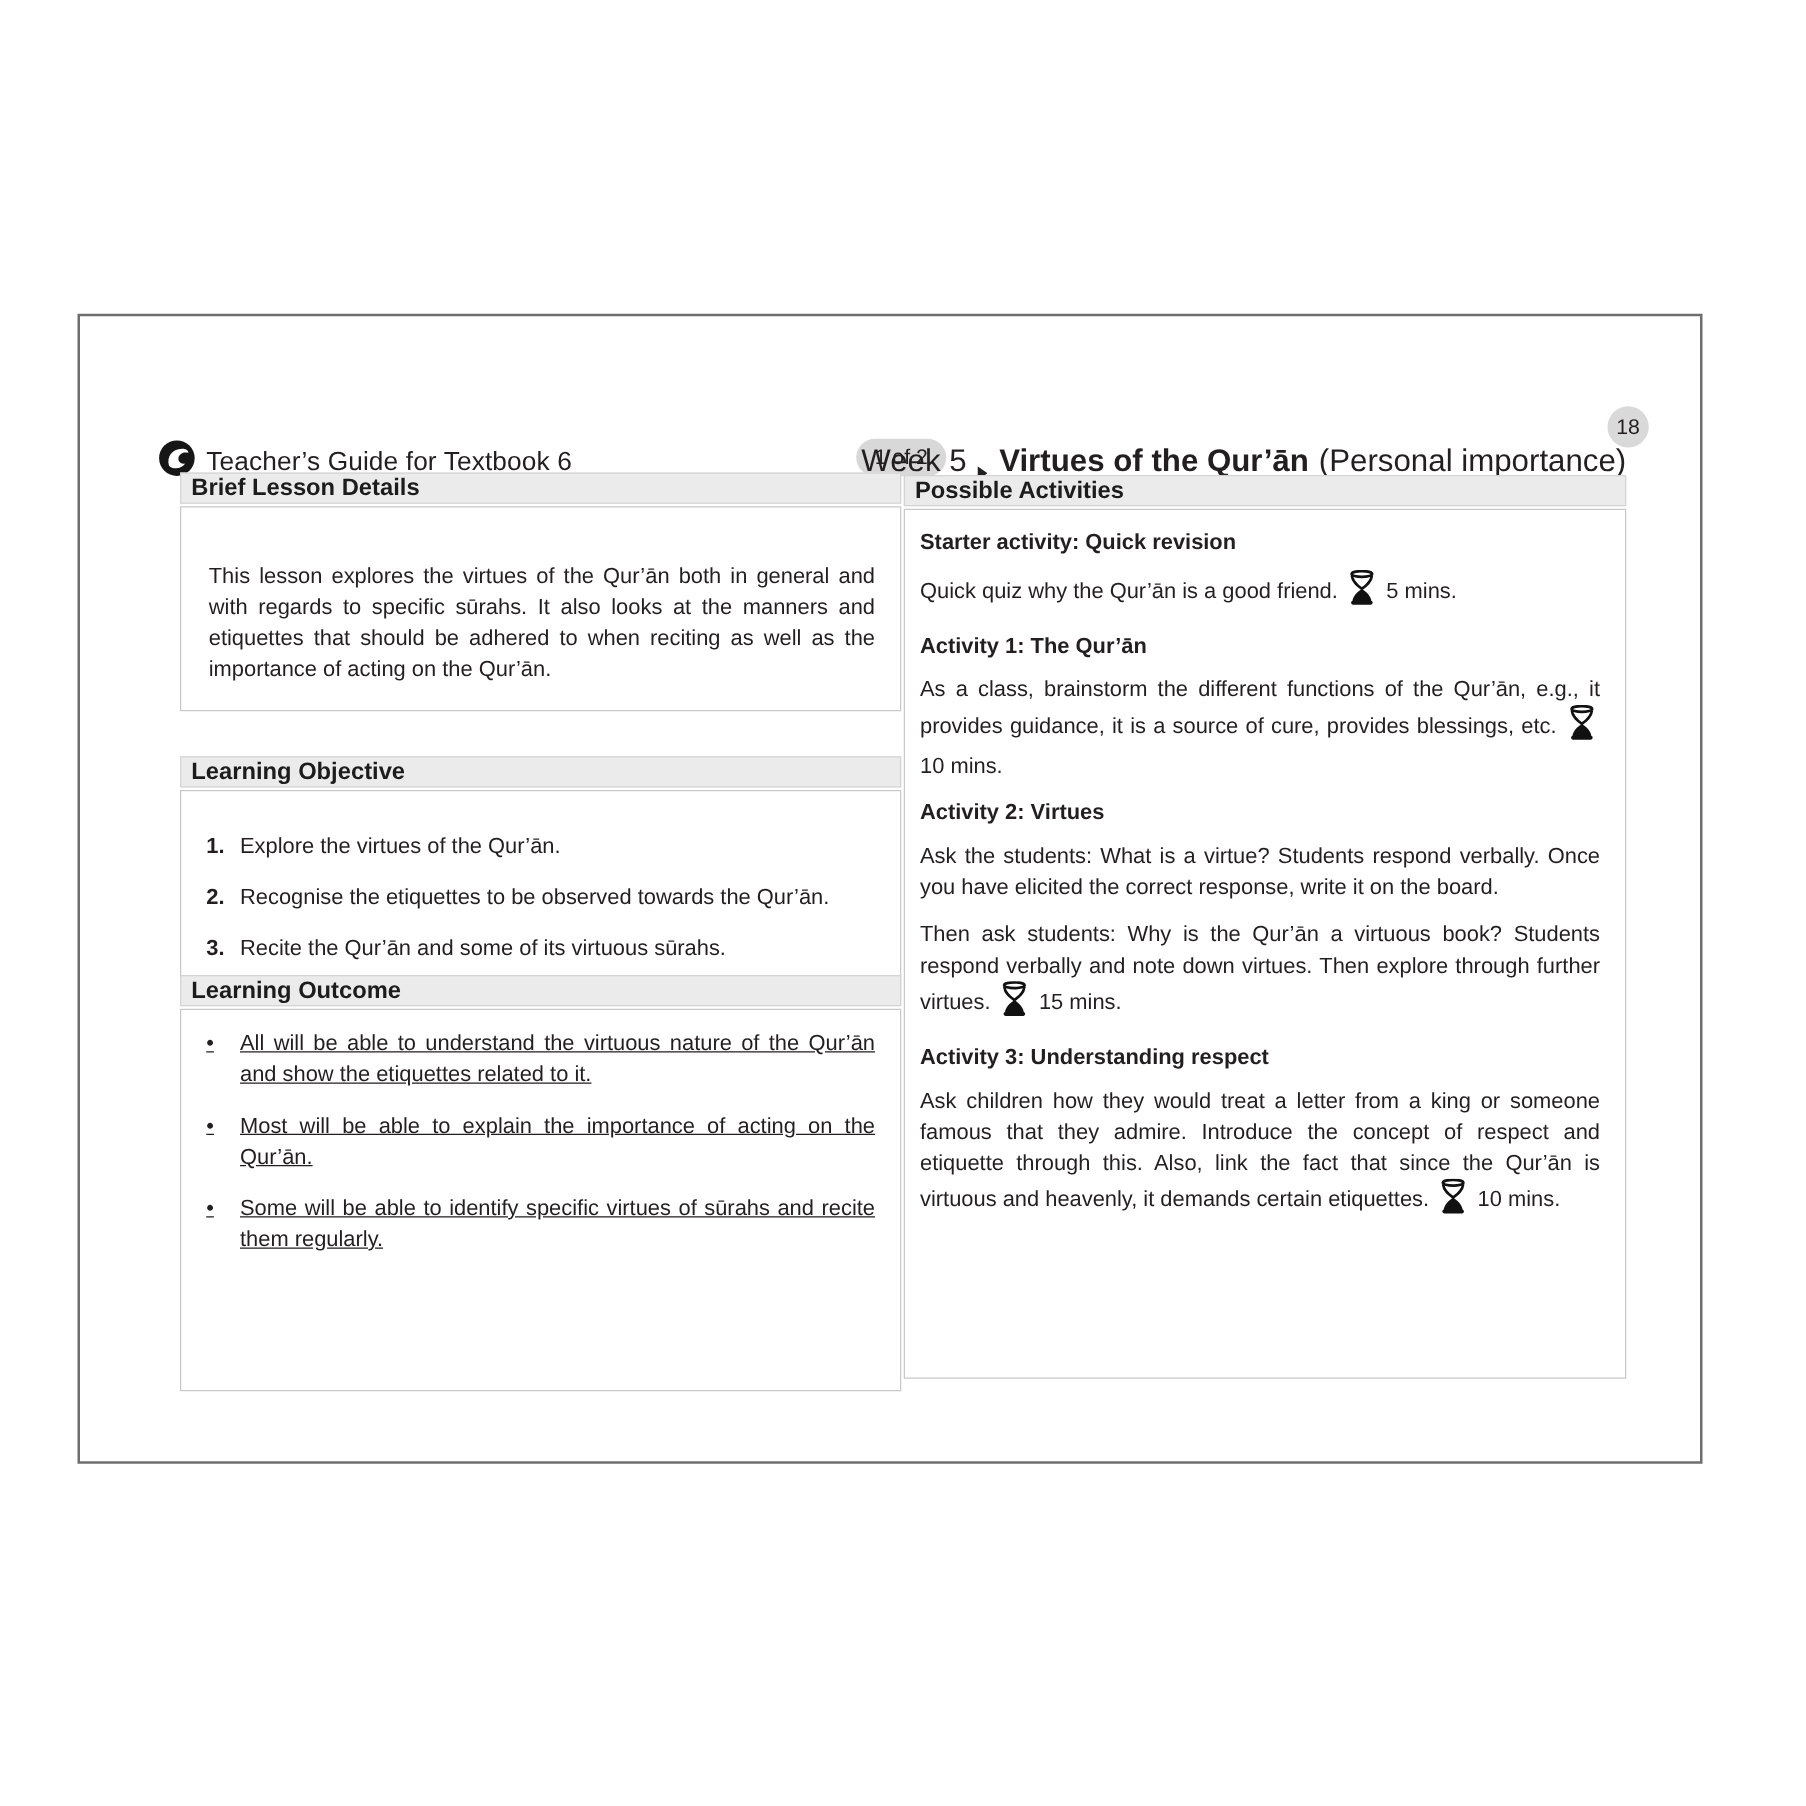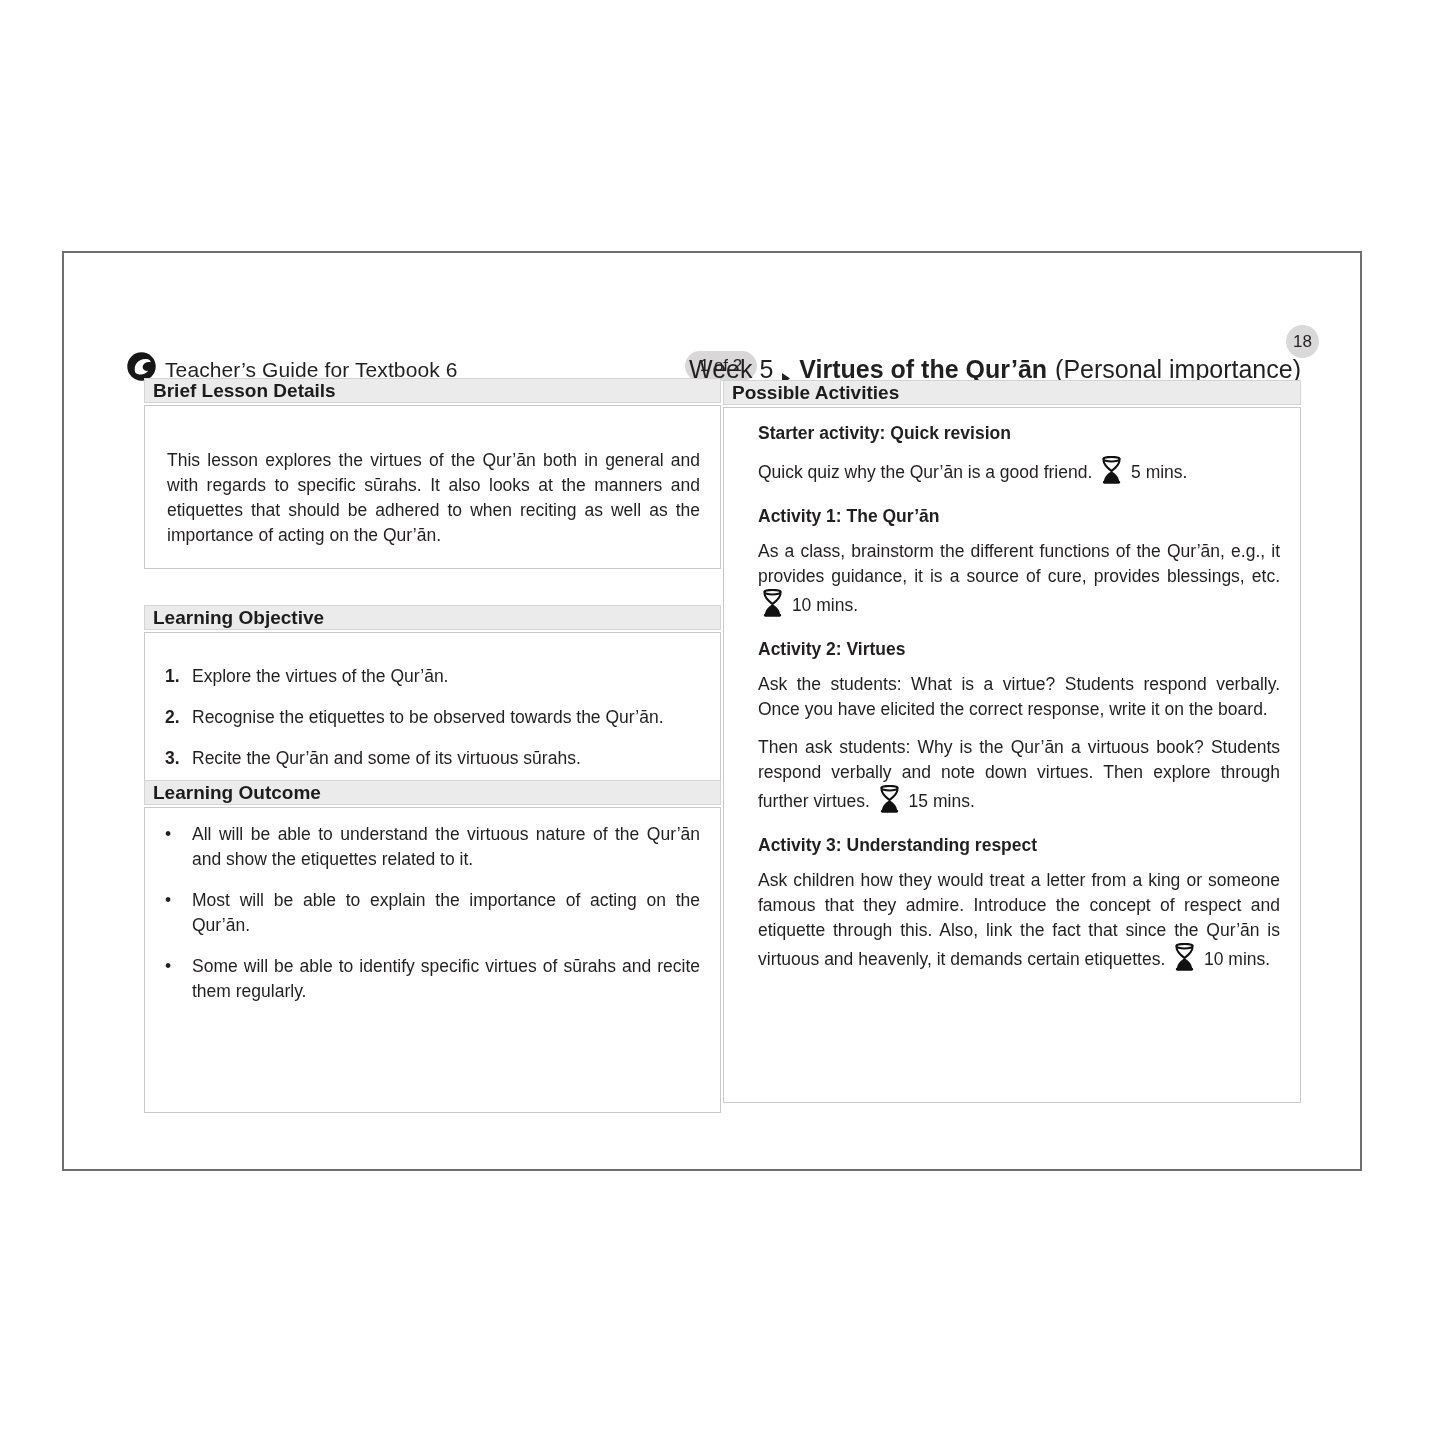--- a/index.html
+++ b/index.html
@@ -48,27 +48,27 @@
   .p3{top:780px;height:333px;}
   .pR{left:723px;width:578px;top:380px;height:723px;}
 
   .bld-text{
     margin:0;padding:42px 20px 0 22px;font-size:17.5px;line-height:25px;
     text-align:justify;
   }
   .obj-body{padding:32px 20px 0 20px;}
   .num-item{display:flex;margin-bottom:19px;font-size:17.5px;line-height:22px;}
   .num-item .num{font-weight:bold;width:27px;flex:none;}
-  .out-body{padding:14px 20px 3px 20px;}
+  .out-body{padding:14px 20px 3px 20px;text-decoration:underline;}
   .bullet-item{display:flex;margin-bottom:16px;font-size:17.5px;line-height:25px;}
   .bullet-item .dot{width:27px;flex:none;}
   .bullet-item .dot::before{content:"\2022";}
   .bullet-item .txt{text-align:justify;}
 
-  .act-body{padding:8px 20px 0 34px;}
+  .act-body{padding:8px 20px 0 12px;}
   .act-head{font-size:17.5px;font-weight:bold;margin:14px 0 12px 0;}
   .act-head.first{margin-top:7px;}
   .act-p{margin:0 0 13px 0;font-size:17.5px;line-height:25px;text-align:justify;}
   .hourglass{display:inline-block;vertical-align:-7px;margin:0 3px;}
 </style>
 </head>
 <body>
 
 <div>
 

